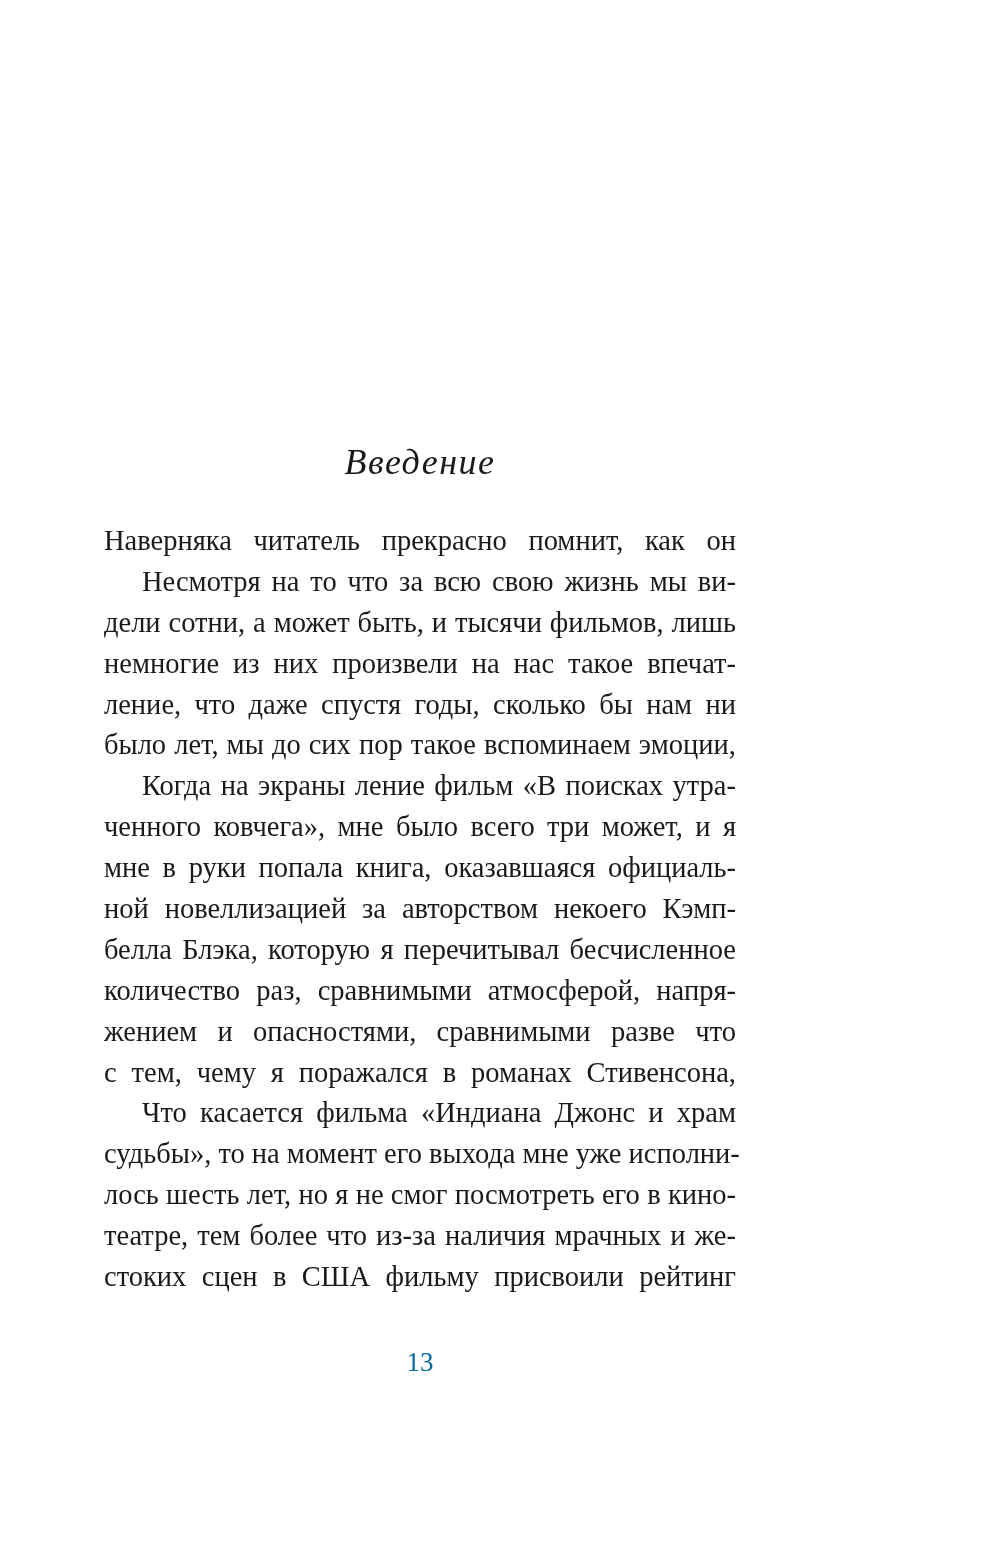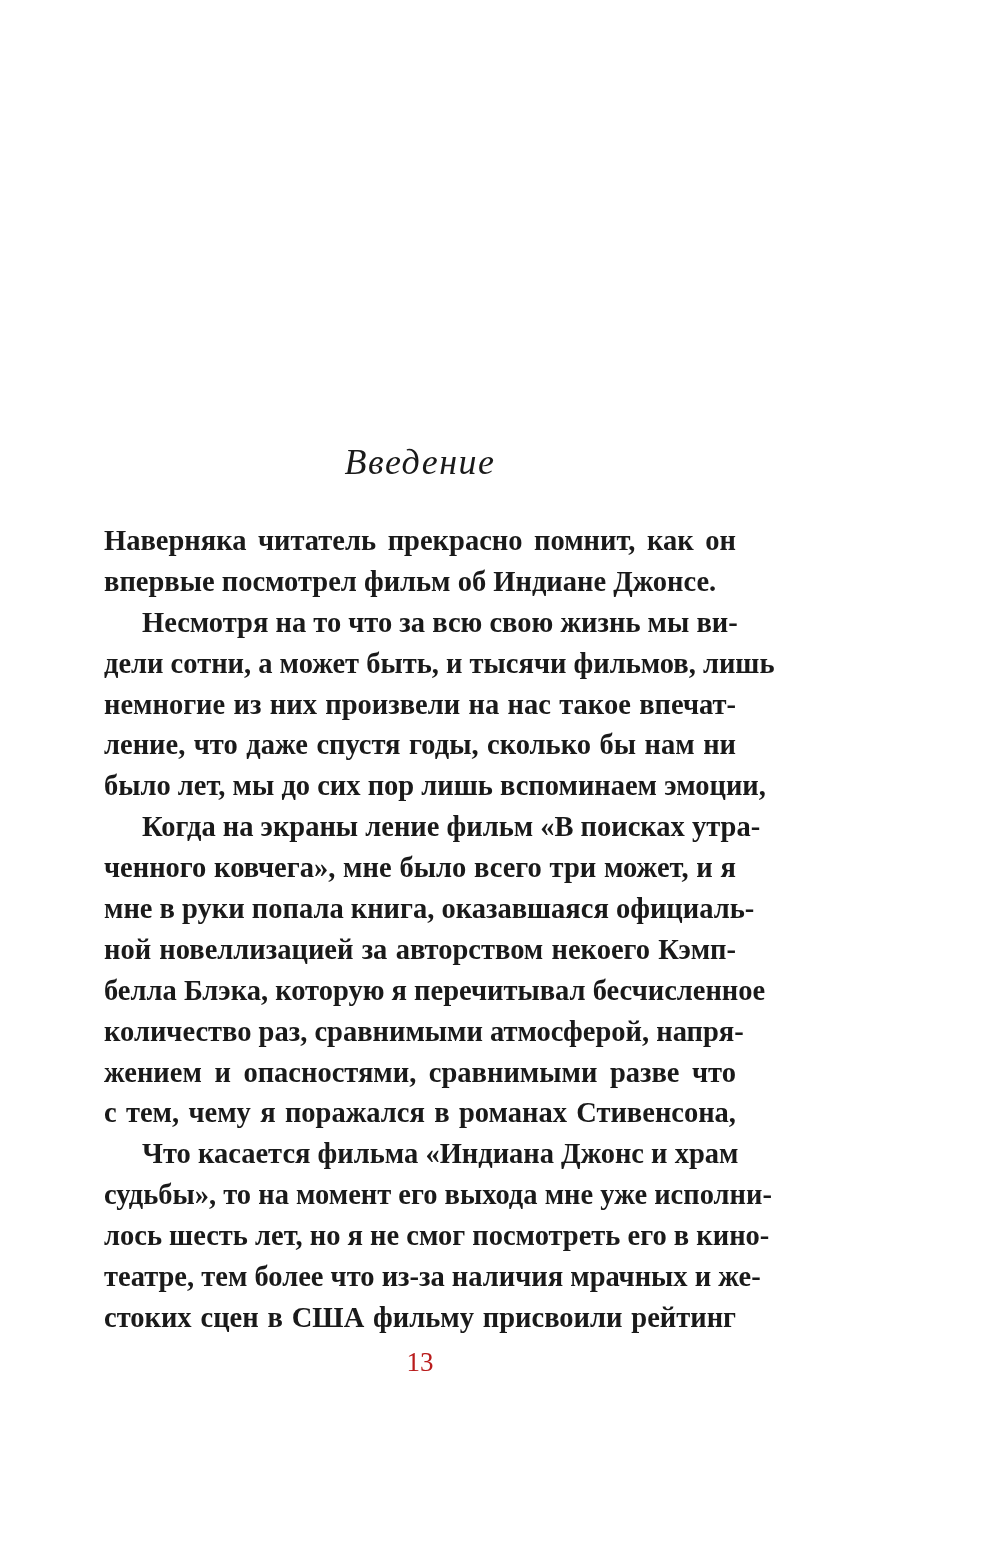--- a/index.html
+++ b/index.html
@@ -30,21 +30,20 @@
       font-size: 36px;
       letter-spacing: 1.5px;
       line-height: 48px;
       color: #1a1a1a;
     }
     .body-text {
       position: absolute;
       top: 521px;
       left: 104px;
       width: 632px;
-      font-weight: bold;
     }
     .line {
       display: block;
       height: 40.9px;
       line-height: 40.9px;
       font-size: 28.5px;
       white-space: nowrap;
       text-align: justify;
       text-align-last: justify;
     }
@@ -56,43 +55,42 @@
       padding-left: 38px;
     }
     .page-number {
       position: absolute;
       top: 1342px;
       left: 0;
       width: 840px;
       text-align: center;
       font-size: 27px;
       line-height: 40px;
-      color: #b91c1c;
+      color: #0369a1;
     }
   </style>
 </head>
 <body>
 
 <div class="page">
 
   <div class="chapter-title">Введение</div>
 
   <div class="body-text">
 
     <div>
       <span class="line">Наверняка читатель прекрасно помнит, как он</span>
-      <span class="line last">впервые посмотрел фильм об Индиане Джонсе.</span>
     </div>
 
     <div>
       <span class="line indent">Несмотря на то что за всю свою жизнь мы ви-</span>
       <span class="line">дели сотни, а может быть, и тысячи фильмов, лишь</span>
       <span class="line">немногие из них произвели на нас такое впечат-</span>
       <span class="line">ление, что даже спустя годы, сколько бы нам ни</span>
-      <span class="line">было лет, мы до сих пор лишь вспоминаем эмоции,</span>
+      <span class="line">было лет, мы до сих пор такое вспоминаем эмоции,</span>
     </div>
 
     <div>
       <span class="line indent">Когда на экраны ление фильм «В поисках утра-</span>
       <span class="line">ченного ковчега», мне было всего три может, и я</span>
       <span class="line">мне в руки попала книга, оказавшаяся официаль-</span>
       <span class="line">ной новеллизацией за авторством некоего Кэмп-</span>
       <span class="line">белла Блэка, которую я перечитывал бесчисленное</span>
       <span class="line">количество раз, сравнимыми атмосферой, напря-</span>
       <span class="line">жением и опасностями, сравнимыми разве что</span>

